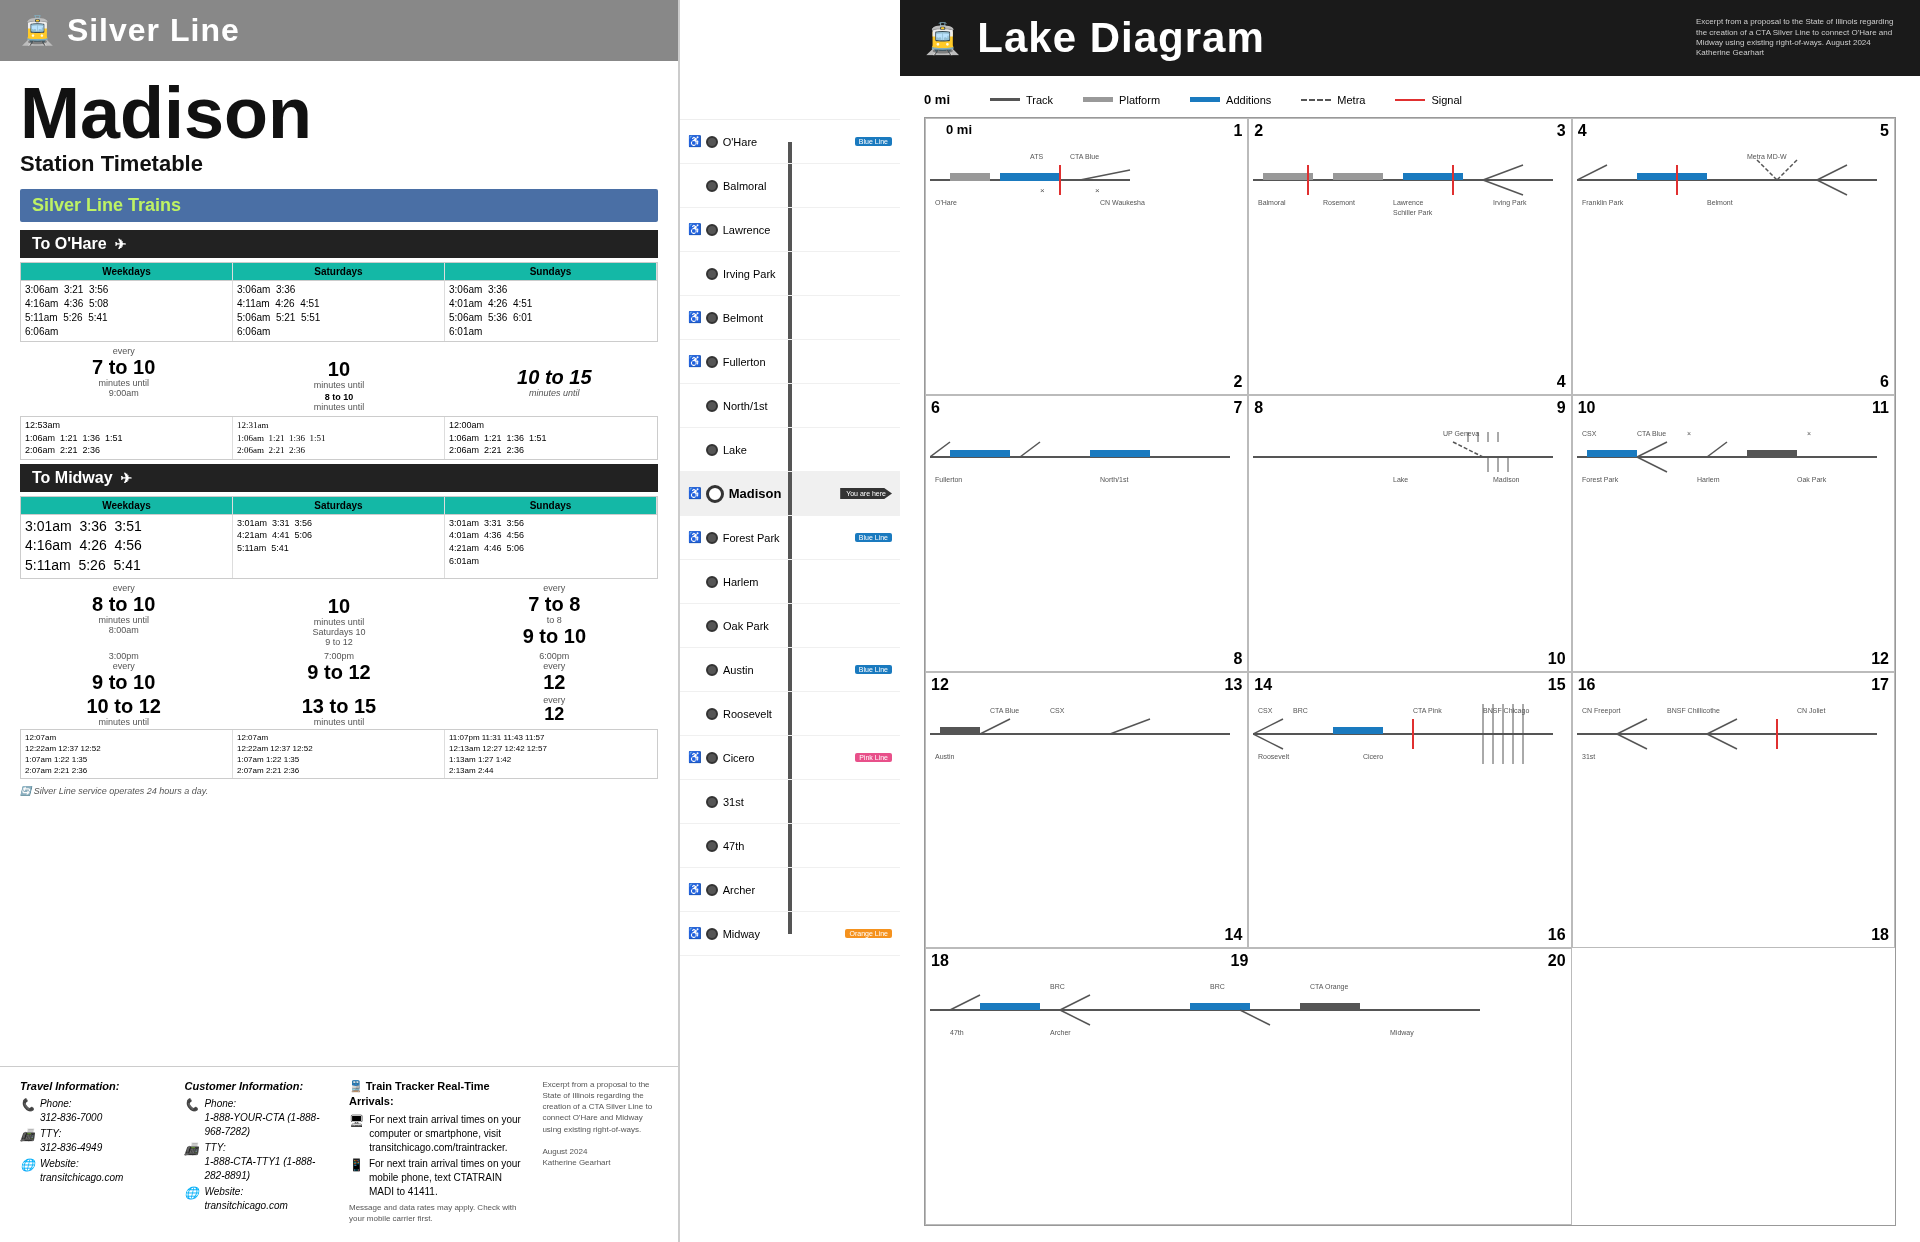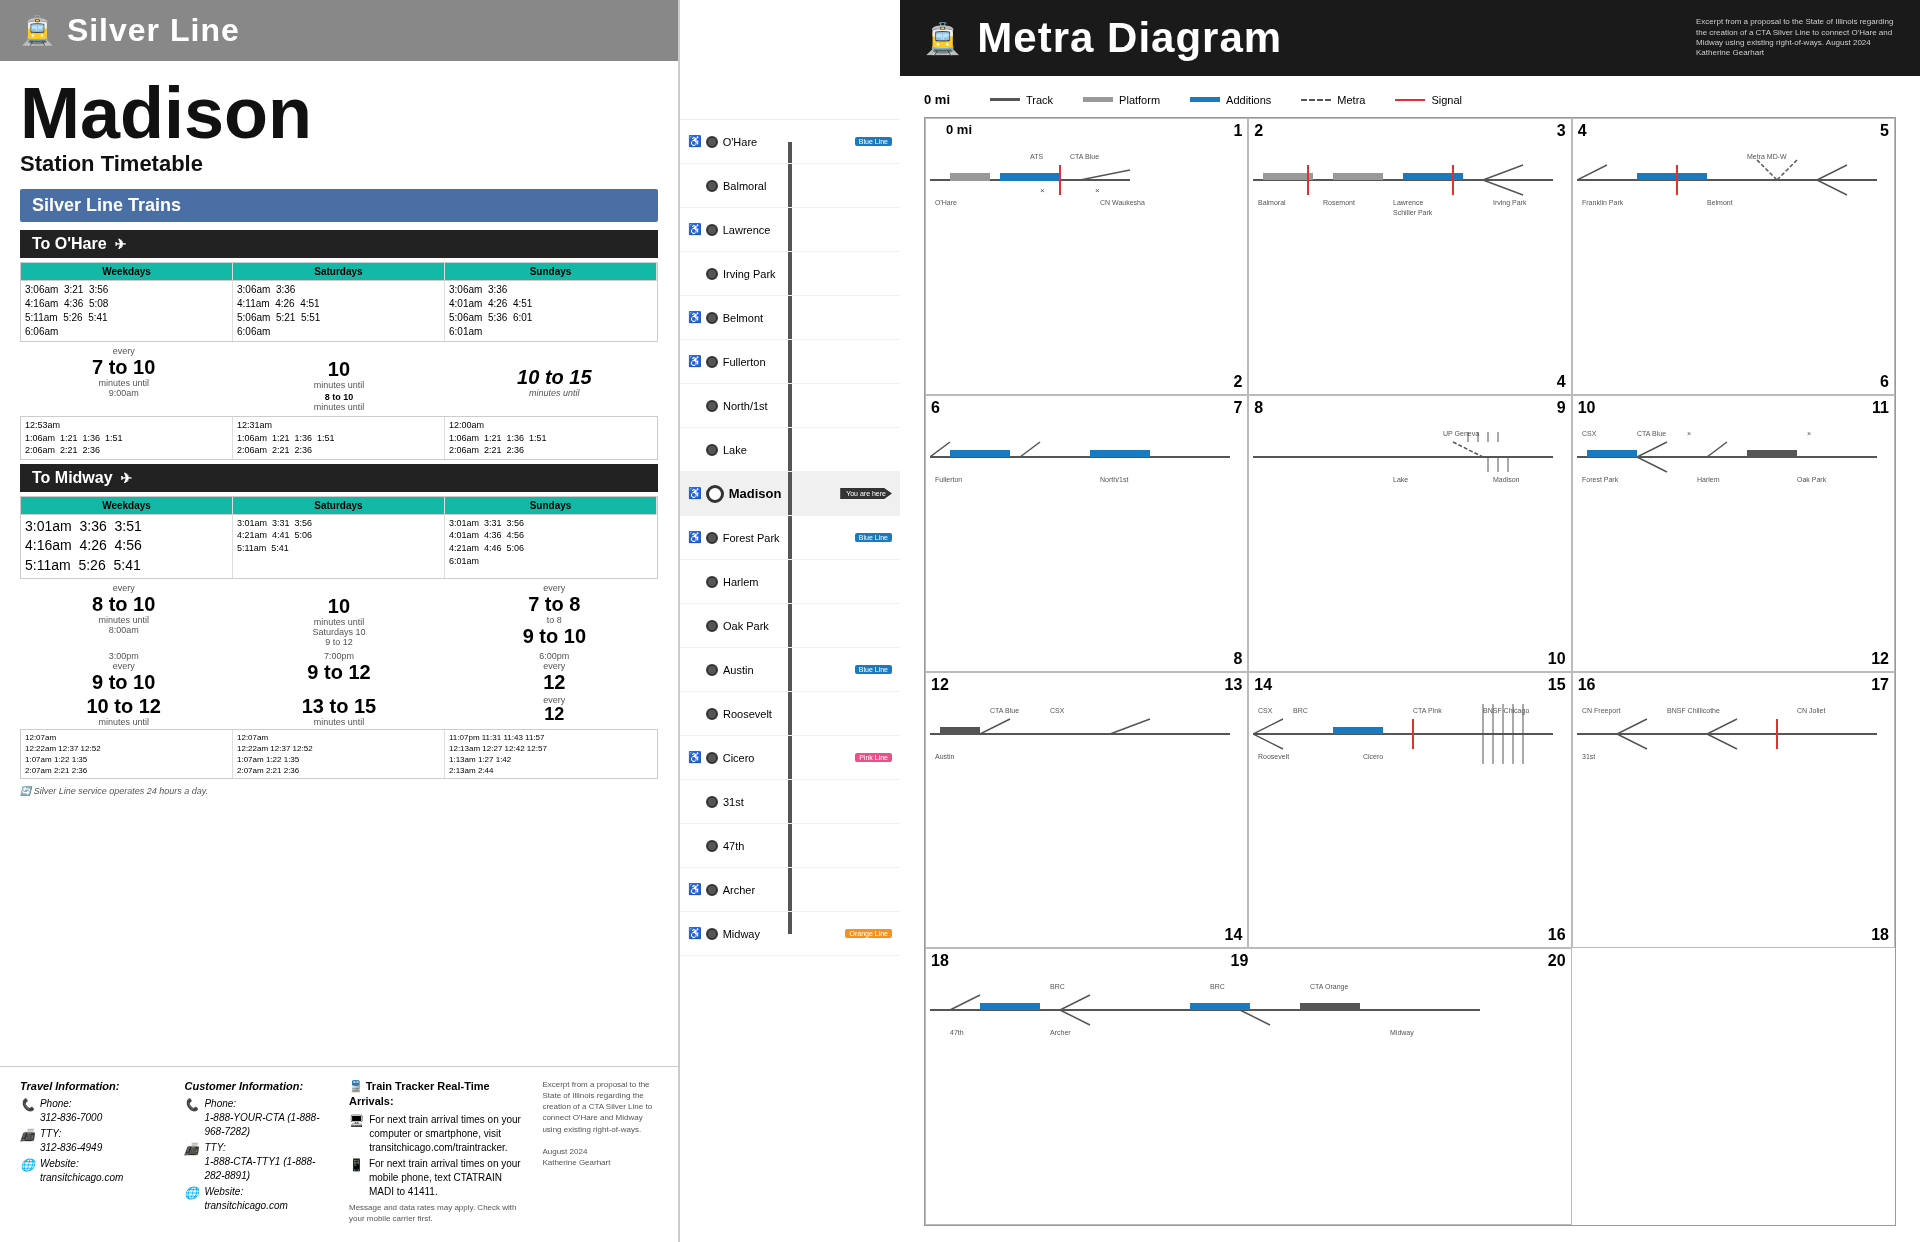--- a/index.html
+++ b/index.html
@@ -55,21 +55,21 @@
     }
     .station-subtitle {
       font-size: 22px;
       font-weight: bold;
       color: #111;
       margin-bottom: 12px;
     }
 
     .section-box {
       background: #4a6fa5;
-      color: #ffffff;
+      color: #bef264;
       padding: 6px 12px;
       font-size: 18px;
       font-weight: bold;
       margin-bottom: 8px;
       border-radius: 2px;
     }
 
     .timetable-block {
     }
 
@@ -276,21 +276,21 @@
         <div style="flex:1; text-align:center;font-style:italic;">
           <div style="font-size:20px; font-weight:900; line-height:1.1; margin-top:20px;">10 to 15</div>
           <div style="font-size:9px; color:#555;">minutes until</div>
         </div>
       </div>
 
       <div class="timetable-grid">
         <div class="timetable-col" style="font-size:9px;">
           12:53am<br>1:06am &nbsp;1:21 &nbsp;1:36 &nbsp;1:51<br>2:06am &nbsp;2:21 &nbsp;2:36
         </div>
-        <div class="timetable-col" style="font-size:9px;">
+        <div class="timetable-col" style="font-size:9px;font-family:Liberation Serif, serif;">
           12:31am<br>1:06am &nbsp;1:21 &nbsp;1:36 &nbsp;1:51<br>2:06am &nbsp;2:21 &nbsp;2:36
         </div>
         <div class="timetable-col" style="font-size:9px;">
           12:00am<br>1:06am &nbsp;1:21 &nbsp;1:36 &nbsp;1:51<br>2:06am &nbsp;2:21 &nbsp;2:36
         </div>
       </div>
     </div>
 
     <div class="timetable-block">
       <div class="direction-header">
@@ -579,21 +579,21 @@
           <span style="font-size: 11px; margin-left: 5px; z-index: 2; flex: 1 1 0%;">Midway</span>
           <span style="background: rgb(245, 146, 30); color: white; font-size: 7px; padding: 1px 4px; border-radius: 2px; margin-left: 3px; z-index: 2; white-space: nowrap;">Orange Line</span>
         </div>
       </div>
   </div>
 </div>
 
 <div id="right-panel">
   <div class="track-diagram-header">
     <span class="train-icon">🚊</span>
-    <span class="title">Metra Diagram</span>
+    <span class="title">Lake Diagram</span>
     <div class="header-note">
       <span>Excerpt from a proposal to the State of Illinois regarding the creation of a CTA Silver Line to connect O'Hare and Midway using existing right-of-ways.
 
 August 2024
 Katherine Gearhart</span>
     </div>
   </div>
 
   <div class="diagram-content">
 

